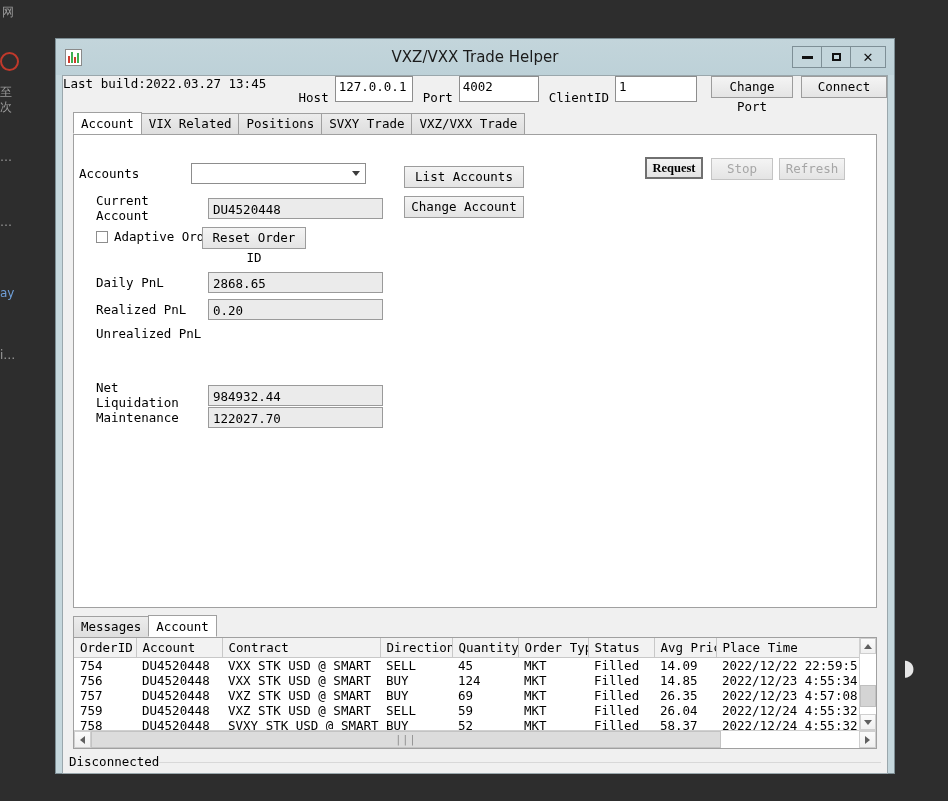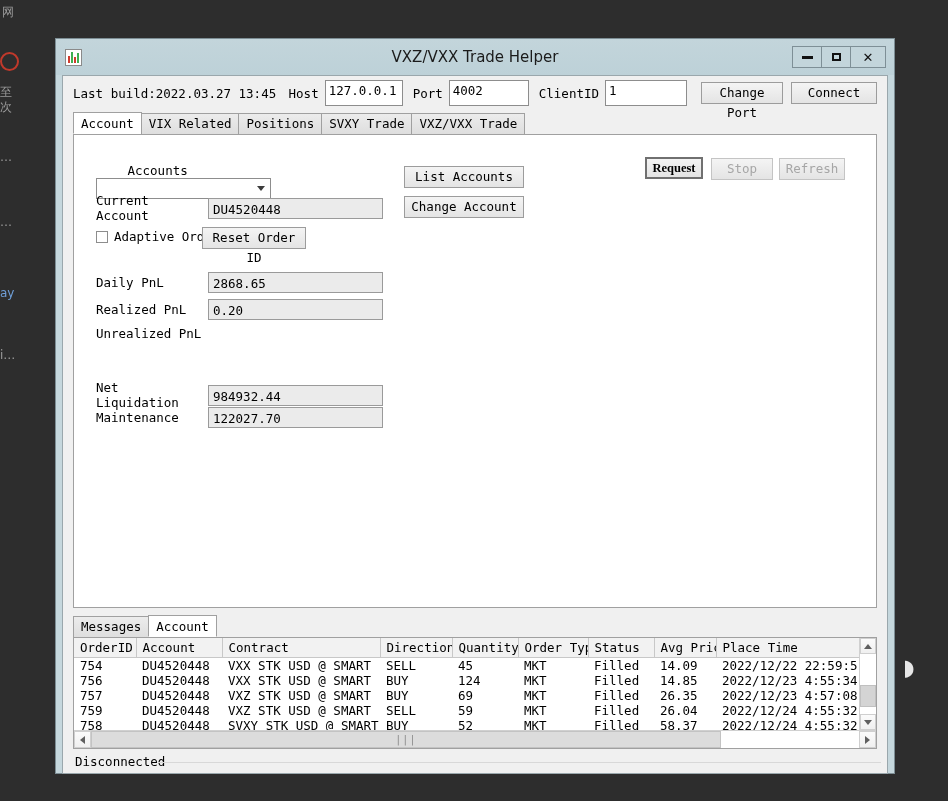--- a/index.html
+++ b/index.html
@@ -120,29 +120,28 @@
     box-sizing: border-box;
     display: flex;
     flex-direction: column;
     padding: 0;
     position: relative;
   }
 
   
   #conn-row {
     display: flex;
-    align-items: center;
     height: 34px;
-    padding: 0 10px;
+    padding: 0 0;
     flex: none;
     font-size: 12.5px;
     color: #000;
   }
   #build-label { margin-right: auto; }
-  .fld-label { margin: 0 6px 0 10px; }
+  .fld-label { margin: 14px 6px 0 10px; }
   .txtbox {
     border: 1px solid #8d8d8d;
     background: #ffffff;
     height: 26px;
     line-height: 20px;
     font-family: "DejaVu Sans Mono", monospace;
     font-size: 12.5px;
     padding: 0 3px;
     box-sizing: border-box;
     color: #000;
@@ -364,21 +363,21 @@
     display: flex;
     align-items: center;
     justify-content: center;
     cursor: default;
   }
   .grip { font-size: 10px; color: #8a8a8a; letter-spacing: 1px; line-height: 1; }
 
   
   #statusbar {
     margin: 4px 0 0 0;
-    padding-left: 12px;
+    padding-left: 6px;
     font-size: 12.5px;
     color: #000;
     height: 20px;
     line-height: 18px;
     flex: none;
     position: relative;
   }
   #statusbar .groove {
     position: absolute;
     left: 95px; right: 6px; top: 9px;
@@ -438,21 +437,21 @@
     <div id="tabstrip">
       <div class="tab active">Account</div>
       <div class="tab">VIX Related</div>
       <div class="tab">Positions</div>
       <div class="tab">SVXY Trade</div>
       <div class="tab">VXZ/VXX Trade</div>
     </div>
 
     <div id="tabpage">
 
-      <div class="form-row" style="left:22px; top:28px;flex-direction:column;">
+      <div class="form-row" style="left:5px; top:28px;">
         <span class="form-label">Accounts</span>
         <span class="combo">
           <span class="chev"></span>
         </span>
       </div>
       <div class="btn" style="position:absolute; left:330px; top:31px; width:120px;">List Accounts</div>
 
       <div class="form-row" style="left:22px; top:58px;">
         <span class="form-label">Current Account</span>
         <span class="ro-box">DU4520448</span>

